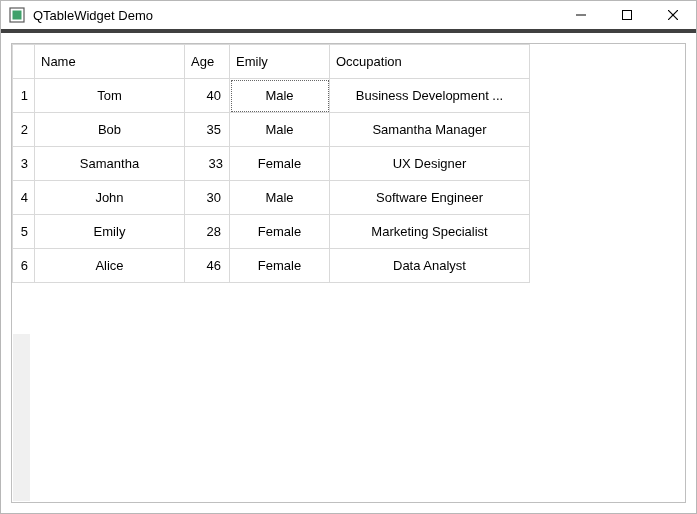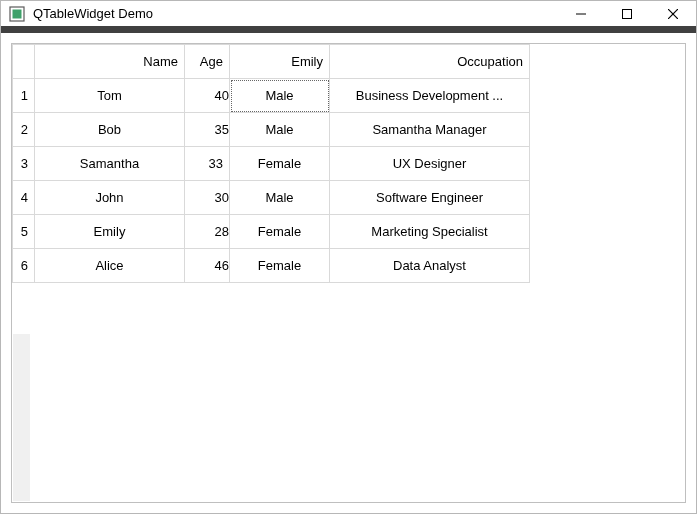--- a/index.html
+++ b/index.html
@@ -16,21 +16,21 @@
     width: 697px; height: 514px;
     border: 1px solid #b7b7b7;
     display: flex; flex-direction: column;
     background: #fff;
   }
   .titlebar {
     height: 32px;
     display: flex; align-items: center;
     padding: 0 0 0 8px;
     background: #ffffff;
-    border-bottom: 7px solid #404040;
+    border-bottom: 4px solid #404040;
   }
   .titlebar .app-icon {
     width: 16px; height: 16px;
     margin-right: 8px;
     display: inline-flex; align-items: center; justify-content: center;
   }
   .titlebar .title {
     flex: 0 0 auto;
     font-size: 13px;
     color: #000;
@@ -63,32 +63,32 @@
     padding: 0 6px;
     vertical-align: middle;
     background: #fff;
     text-align: center;
     font-weight: normal;
     overflow: hidden;
     white-space: nowrap;
     text-overflow: ellipsis;
   }
   th.col-header {
-    text-align: right;
+    text-align: left;
     background: #ffffff;
   }
   th.corner {
     background: #ffffff;
   }
   th.row-header {
     text-align: right;
     background: #ffffff;
     padding-right: 6px;
   }
-  td.age { text-align: right; padding-right: 0; }
+  td.age { text-align: right; padding-right: 8px; }
   td.age-left { text-align: right; }
   .focus-cell {
     outline: 1px dotted #666;
     outline-offset: -2px;
   }
 
   
   .col-rownum { width: 22px; }
   .col-name   { width: 150px; }
   .col-age    { width: 45px; }

